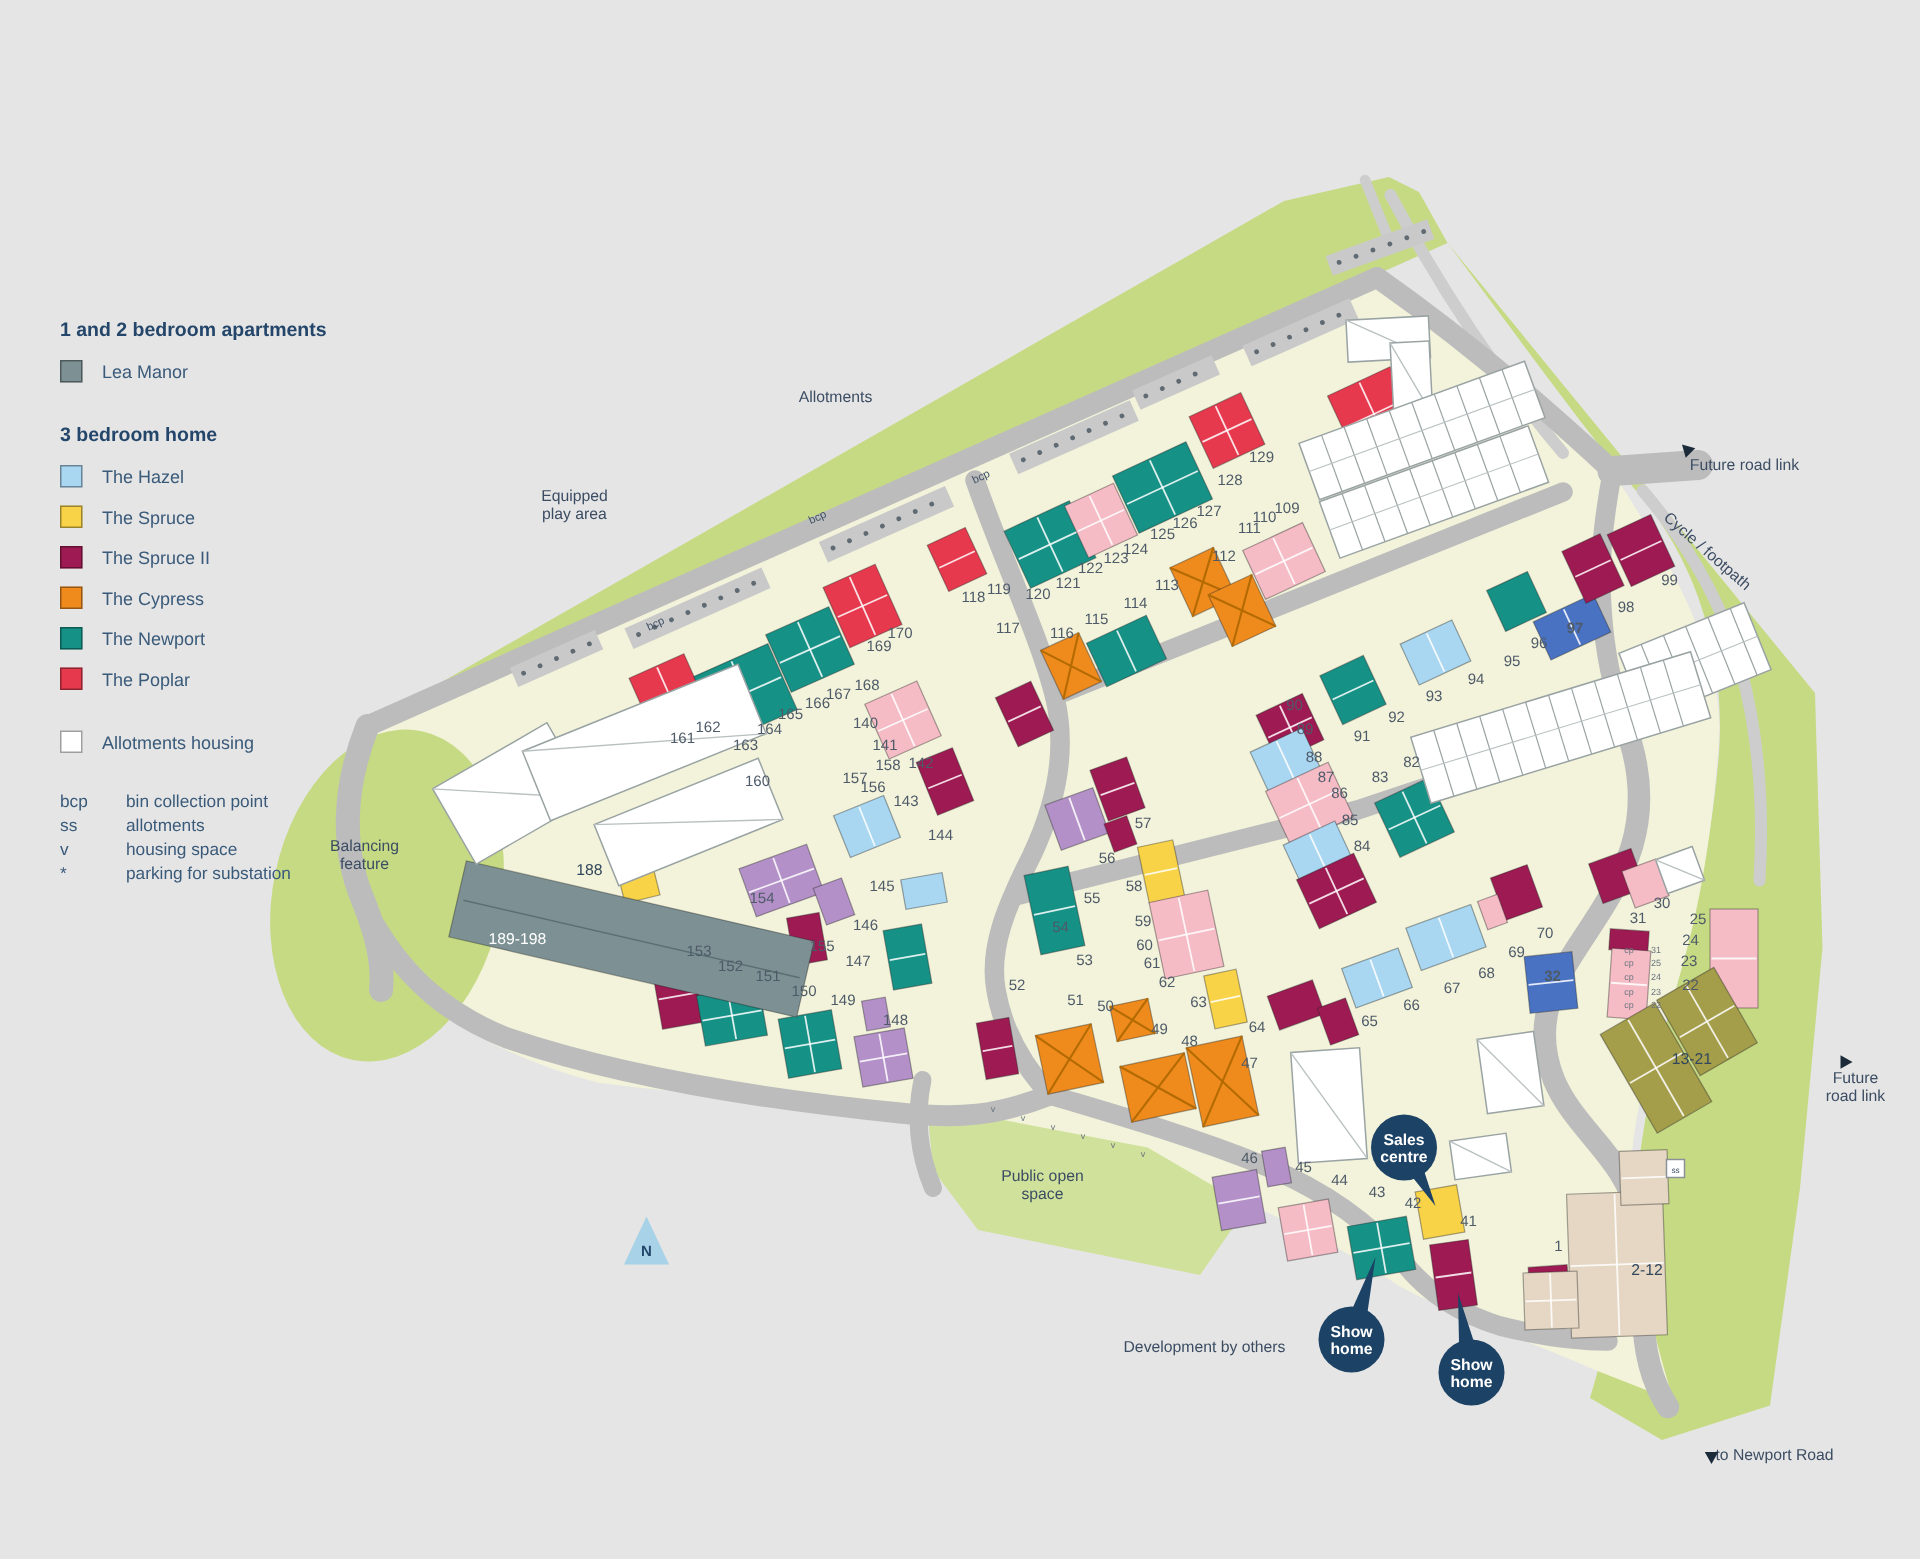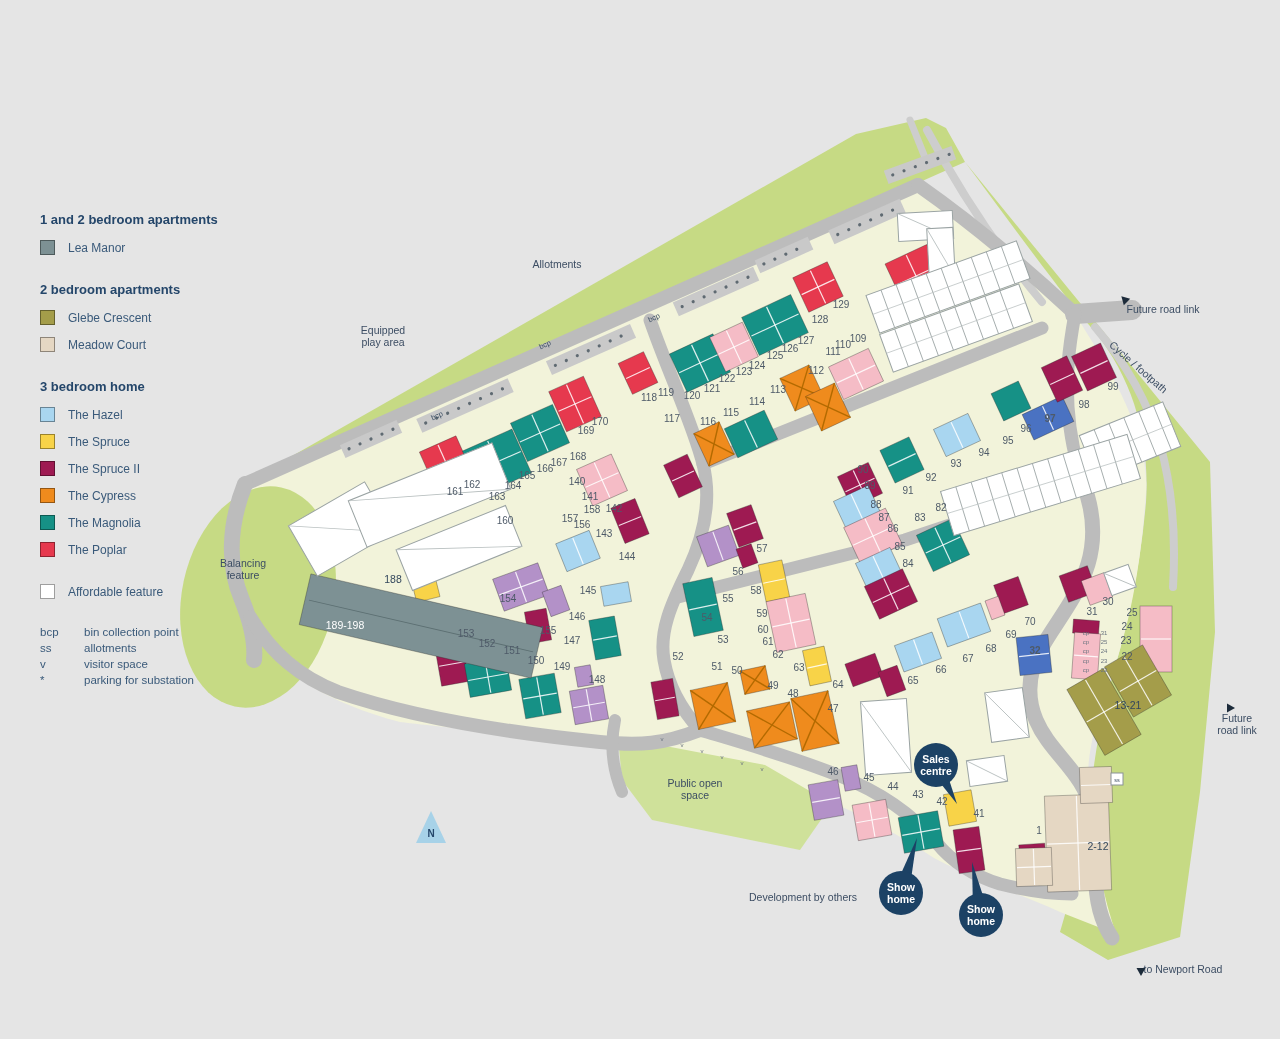--- a/index.html
+++ b/index.html
@@ -35,75 +35,64 @@
 
   <aside class="legend" id="legend">
       <div class="sec">
         <h3>1 and 2 bedroom apartments</h3>
         <div class="row">
           <span class="sw" style="background: rgb(125, 145, 148);"></span>
           <span class="lbl">Lea Manor</span>
         </div>
       </div>
       <div class="sec">
-        <h3>2 bedroom apartments</h3>
-        <div class="row">
-          <span class="sw" style="background: rgb(164, 157, 74);"></span>
-          <span class="lbl">Glebe Crescent</span>
-        </div>
-        <div class="row">
-          <span class="sw" style="background: rgb(229, 215, 195);"></span>
-          <span class="lbl">Meadow Court</span>
-        </div>
-      </div>
-      <div class="sec">
         <h3>3 bedroom home</h3>
         <div class="row">
           <span class="sw" style="background: rgb(169, 214, 240);"></span>
           <span class="lbl">The Hazel</span>
         </div>
         <div class="row">
           <span class="sw" style="background: rgb(248, 211, 72);"></span>
           <span class="lbl">The Spruce</span>
         </div>
         <div class="row">
           <span class="sw" style="background: rgb(158, 26, 82);"></span>
           <span class="lbl">The Spruce II</span>
         </div>
         <div class="row">
           <span class="sw" style="background: rgb(239, 139, 29);"></span>
           <span class="lbl">The Cypress</span>
         </div>
         <div class="row">
           <span class="sw" style="background: rgb(22, 145, 134);"></span>
-          <span class="lbl">The Magnolia</span>
+          <span class="lbl">The Newport</span>
         </div>
         <div class="row">
           <span class="sw" style="background: rgb(230, 57, 78);"></span>
           <span class="lbl">The Poplar</span>
         </div>
       </div>
       <div class="sec">
         <div class="row">
           <span class="sw" style="background: rgb(255, 255, 255);"></span>
-          <span class="lbl">Affordable feature</span>
+          <span class="lbl">Allotments housing</span>
         </div>
       </div>
       <div>
         <div class="abbr-row">
           <span class="abbr-key">bcp</span>
           <span class="abbr-lbl">bin collection point</span>
         </div>
         <div class="abbr-row">
           <span class="abbr-key">ss</span>
           <span class="abbr-lbl">allotments</span>
         </div>
         <div class="abbr-row">
           <span class="abbr-key">v</span>
-          <span class="abbr-lbl">visitor space</span>
+          <span class="abbr-lbl">housing space</span>
         </div>
         <div class="abbr-row">
           <span class="abbr-key">*</span>
           <span class="abbr-lbl">parking for substation</span>
         </div>
       </div>
     </aside>
 
   <div class="map-wrap">
     <svg id="map-svg" width="1280" height="1039" viewBox="0 0 1280 1039">

